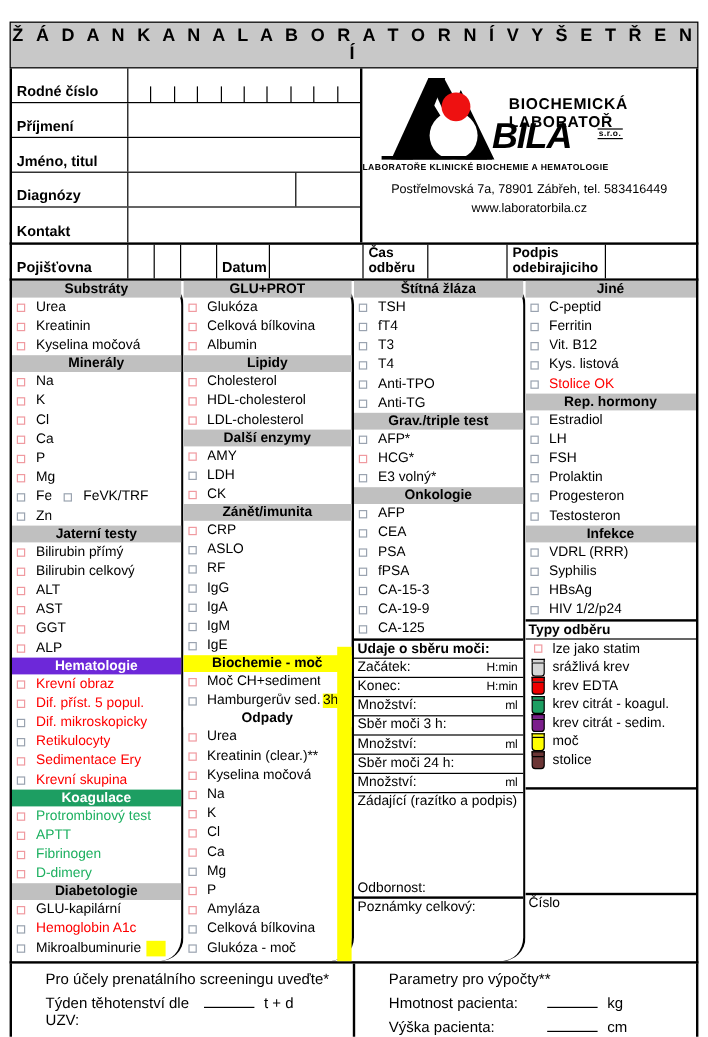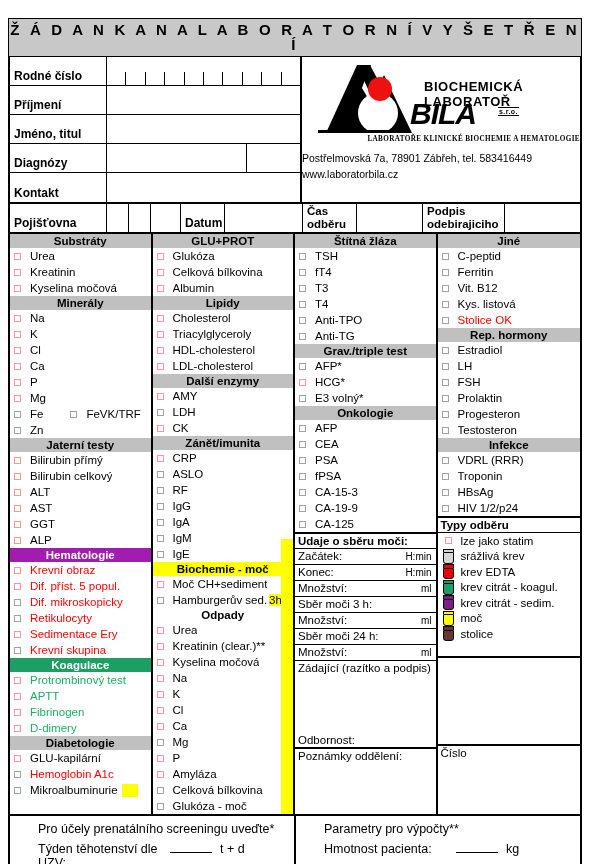--- a/index.html
+++ b/index.html
@@ -61,61 +61,61 @@
     font-family: "Liberation Sans", sans-serif;
   }
   .logo-sro {
     position: absolute; left: 196px; top: 50px;
     font-size: 7px; font-weight: bold; letter-spacing: .4px;
     border-top: 1.5px solid #000; border-bottom: 1.5px solid #000;
     padding: 0 1px;
   }
   .logo-rule { position: absolute; left: 16px; top: 73px; width: 92px; height: 2.5px; background: #000; }
   .logo-text-bot {
-    position: absolute; left: 0; right: 0; top: 78px; text-align: right;
-    font-size: 7.2px; font-weight: bold; letter-spacing: .35px; font-family: Liberation Serif, serif;
-  }
-  .addr { font-size: 10.5px; line-height: 14px; padding-top: 2px; }
+    position: absolute; left: 0; right: 0; top: 78px; text-align: left;
+    font-size: 7.2px; font-weight: bold; letter-spacing: .35px;
+  }
+  .addr { text-align: center; font-size: 10.5px; line-height: 14px; padding-top: 2px; }
 
   
   .poj-row { display: flex; border: 2px solid #000; border-top: none; height: 30px; }
   .poj-row > div { border-right: 1px solid #000; position: relative; }
   .poj-row > div:last-child { border-right: none; }
   .cell-lbl { font-size: 12px; font-weight: bold; display: flex; align-items: flex-end; padding: 0 0 2px 4px; }
   .cell-lbl.two { font-size: 11.5px; align-items: flex-start; padding-top: 1px; line-height: 12.5px; }
   .poj-name { width: 97px; }
   .poj-b1 { width: 22px; } .poj-b2 { width: 22px; } .poj-b3 { width: 30px; }
   .poj-datum { width: 44px; } .poj-dval { width: 78px; }
   .poj-cas { width: 54px; } .poj-casval { width: 66px; }
   .poj-pod { width: 82px; } .poj-podval { flex: 1; }
 
   
   .tests { display: flex; border: 2px solid #000; border-top: none; }
-  .col { width: 25%; border-right: 2px solid #000; }
+  .col { width: 25%; border-right: 2px solid #000; border-radius: 20px; }
   .col:last-child { border-right: none; }
 
   .sec-hd {
     background: #c0c0c0; text-align: center;
     font-size: 11.5px; font-weight: bold; line-height: 14px; height: 14px;
   }
-  .sec-hd.red { background: #a21caf; color: #fff; }
+  .sec-hd.red { background: #6d28d9; color: #fff; }
   .sec-hd.green { background: #1d9e62; color: #fff; }
   .sec-hd.yellow { background: #ffff00; color: #000; }
   .sec-hd.plain { background: #ffffff; color: #000; }
 
   .item { display: flex; align-items: center; height: 16px; font-size: 11.5px; padding-left: 4px; }
   .cb {
     width: 7px; height: 7px; border: 1px solid #9aa3b0; margin-right: 9px;
     flex: none; background: #fff;
   }
   .cb.red { border-color: #f09aa0; }
   .item .nm { white-space: nowrap; overflow: hidden; }
   .item.red-t .nm { color: #fe0000; }
   .item.green-t .nm { color: #1db060; }
-  .inline-extra { display: flex; align-items: center; margin-left: 27px; }
+  .inline-extra { display: flex; align-items: center; margin-left: 10px; }
   .ymark { width: 16px; height: 13px; background: #ffff00; margin-left: 4px; }
 
   
   .ystrip { position: absolute; right: 0; top: 0; bottom: 0; width: 12px; background: #ffff00; }
 
   
   .ub-hd { font-size: 11.5px; font-weight: bold; border-bottom: 1px solid #000; padding-left: 3px; line-height: 14px; }
   .ub-row { display: flex; justify-content: space-between; border-bottom: 1px solid #000; font-size: 11.5px; line-height: 15px; padding: 0 4px 0 3px; }
   .ub-row .unit { font-size: 10px; }
   .ub-wide { font-size: 11.5px; line-height: 15px; padding-left: 3px; border-bottom: 1px solid #000; }
@@ -385,24 +385,20 @@
           <span class="cb red"></span>
           <span class="nm">Albumin</span>
         </div>
         <div class="sec-hd ">Lipidy</div>
         <div class="item">
           <span class="cb red"></span>
           <span class="nm">Cholesterol</span>
         </div>
         <div class="item">
           <span class="cb red"></span>
-          <span class="nm">Triacylglyceroly</span>
-        </div>
-        <div class="item">
-          <span class="cb red"></span>
           <span class="nm">HDL-cholesterol</span>
         </div>
         <div class="item">
           <span class="cb red"></span>
           <span class="nm">LDL-cholesterol</span>
         </div>
         <div class="sec-hd ">Další enzymy</div>
         <div class="item">
           <span class="cb red"></span>
           <span class="nm">AMY</span>
@@ -594,21 +590,21 @@
         </div>
         <div class="ub-wide">Sběr moči 24 h:</div>
         <div class="ub-row">
           <span>Množství:</span>
           <span class="unit">ml</span>
         </div>
         <div class="sigbox" style="height: 88px; border-bottom: 2px solid rgb(0, 0, 0);">
           <div class="sig-top">Zádající (razítko a podpis)</div>
           <div class="sig-bot">Odbornost:</div>
         </div>
-        <div style="height: 52px; padding-left: 3px; font-size: 11.5px; line-height: 14px;">Poznámky oddělení:</div>
+        <div style="height: 52px; padding-left: 3px; font-size: 11.5px; line-height: 14px;">Poznámky celkový:</div>
       </div>
     <div class="col" id="col3">
         <div class="sec-hd ">Jiné</div>
         <div class="item">
           <span class="cb"></span>
           <span class="nm">C-peptid</span>
         </div>
         <div class="item">
           <span class="cb"></span>
           <span class="nm">Ferritin</span>
@@ -650,21 +646,21 @@
           <span class="cb"></span>
           <span class="nm">Testosteron</span>
         </div>
         <div class="sec-hd ">Infekce</div>
         <div class="item">
           <span class="cb"></span>
           <span class="nm">VDRL (RRR)</span>
         </div>
         <div class="item">
           <span class="cb"></span>
-          <span class="nm">Troponin</span>
+          <span class="nm">Syphilis</span>
         </div>
         <div class="item">
           <span class="cb"></span>
           <span class="nm">HBsAg</span>
         </div>
         <div class="item">
           <span class="cb"></span>
           <span class="nm">HIV 1/2/p24</span>
         </div>
         <div class="divider-h"></div>

